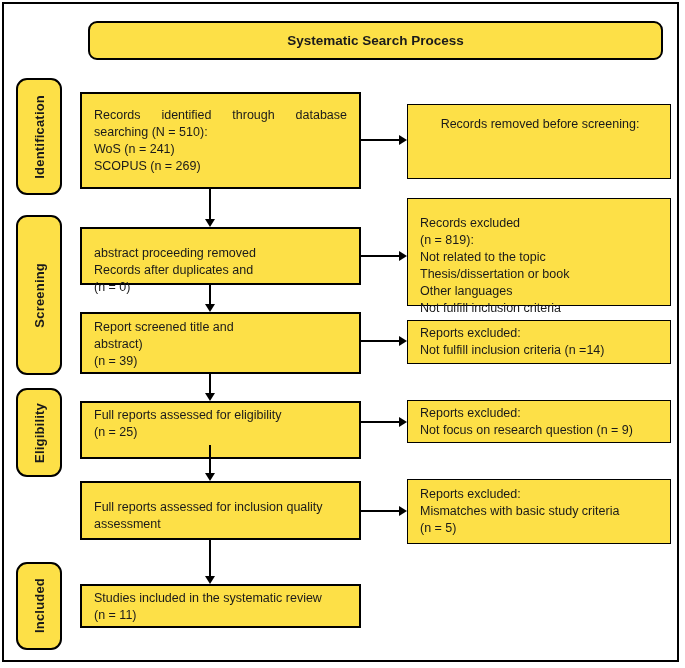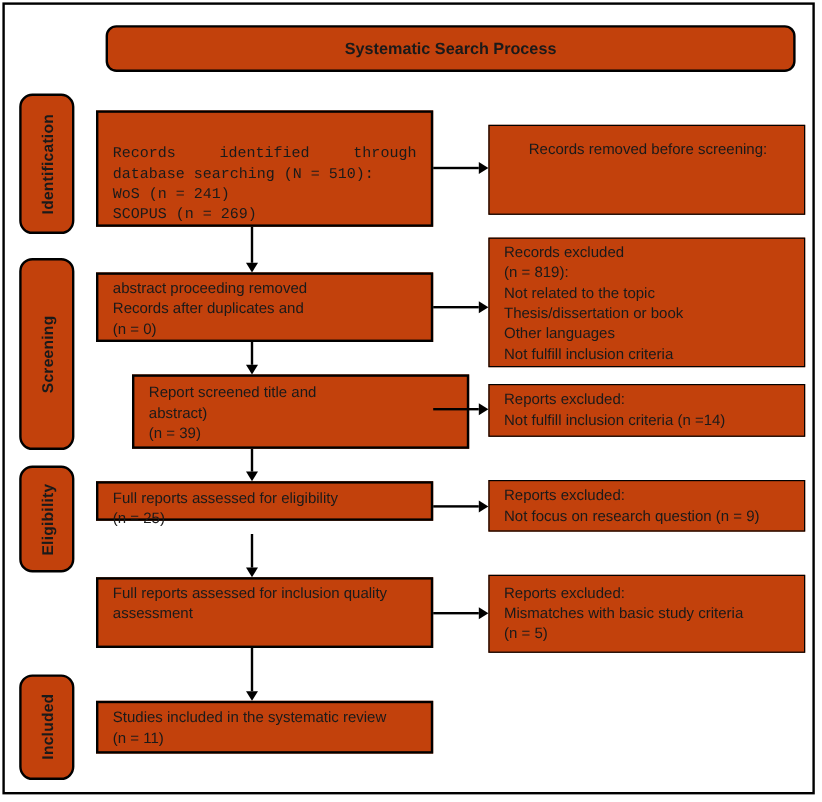--- a/index.html
+++ b/index.html
@@ -1,43 +1,43 @@
 <!DOCTYPE html>
 <html><head>
 <meta charset="utf-8">
 <style>
   html,body{margin:0;padding:0;background:#fff;}
   #stage-root{
     position:relative;width:685px;height:668px;background:#ffffff;
     font-family:"Liberation Sans", sans-serif;color:#1a1a1a;overflow:hidden;
   }
   .frame{position:absolute;left:2px;top:2px;width:677px;height:660px;border:2px solid #000;box-sizing:border-box;}
-  .box{position:absolute;box-sizing:border-box;background:#c2410c;}
+  .box{position:absolute;box-sizing:border-box;background:#fde047;}
   .title-box{
     left:88px;top:21px;width:575px;height:39px;border:2px solid #000;border-radius:9px;
     display:flex;align-items:center;justify-content:center;font-weight:bold;font-size:13.5px;
   }
   .stage{
     left:16px;width:46px;border:2px solid #000;border-radius:11px;
     display:flex;align-items:center;justify-content:center;
   }
   .stage span{
     writing-mode:vertical-rl;transform:rotate(180deg);
     font-weight:bold;font-size:13px;letter-spacing:.2px;white-space:nowrap;
   }
   .mainbox{left:80px;width:281px;border:2px solid #000;font-size:12.5px;line-height:17px;padding:0 12px;}
   .sidebox{left:407px;width:264px;border:1.5px solid #000;font-size:12.5px;line-height:17px;padding:0 12px;}
   .center{text-align:center;}
   .justify{text-align:justify;}
   .vline{position:absolute;width:2px;background:#000;left:209px;}
   .vhead{position:absolute;left:205px;width:0;height:0;border-left:5px solid transparent;border-right:5px solid transparent;border-top:8px solid #000;}
   .hline{position:absolute;height:2px;background:#000;left:361px;width:38px;}
   .hhead{position:absolute;left:399px;width:0;height:0;border-top:5px solid transparent;border-bottom:5px solid transparent;border-left:8px solid #000;}
-  .pt13{padding-top:26px;font-family:Liberation Mono, monospace;}.pt11{padding-top:11px;padding-left:14px;}
-  .pt6{padding-top:6px;}.pt5{padding-top:5px;}.pt4{padding-top:4px;}.pt3{padding-top:3px;}
+  .pt13{padding-top:13px;}.pt11{padding-top:11px;padding-left:14px;}
+  .pt6{padding-top:6px;}.pt5{padding-top:5px;}.pt4{padding-top:4px;}.pt3{padding-top:16px;}
 </style>
 </head>
 <body>
 
 <div id="stage-root">
   <div class="frame"></div>
 
   <div class="box title-box">
     <span>Systematic Search Process</span>
   </div>
@@ -58,26 +58,26 @@
   <div class="box mainbox pt13" style="top:92px;height:97px;">
     <div class="justify">Records identified through database searching (N = 510):</div>
     <div>WoS (n = 241)</div>
     <div>SCOPUS (n = 269)</div>
   </div>
   <div class="box mainbox pt3" style="top:227px;height:58px;">
     <div>abstract proceeding removed</div>
     <div>Records after duplicates and</div>
     <div>(n = 0)</div>
   </div>
-  <div class="box mainbox pt5" style="top:312px;height:62px;margin-left:30px;">
+  <div class="box mainbox pt5" style="top:312px;height:62px;">
     <div>Report screened title and</div>
     <div>abstract)</div>
     <div>(n = 39)</div>
   </div>
-  <div class="box mainbox pt4" style="top:401px;height:33px;">
+  <div class="box mainbox pt4" style="top:401px;height:58px;">
     <div>Full reports assessed for eligibility</div>
     <div>(n = 25)</div>
   </div>
   <div class="box mainbox pt3" style="top:481px;height:59px;">
     <div>Full reports assessed for inclusion quality</div>
     <div>assessment</div>
   </div>
   <div class="box mainbox pt4" style="top:584px;height:44px;">
     <div>Studies included in the systematic review</div>
     <div>(n = 11)</div>

